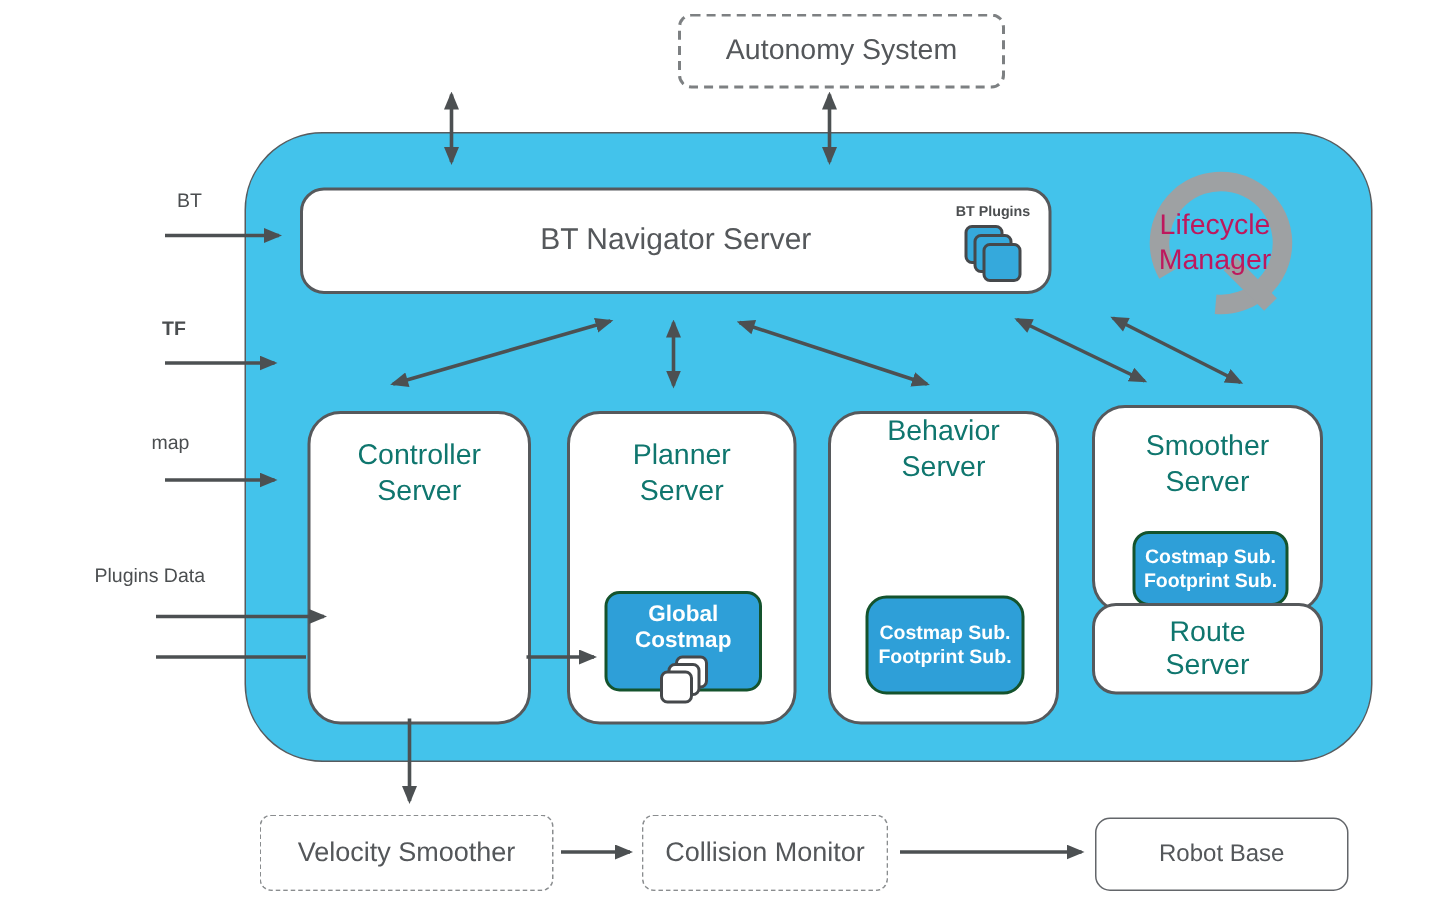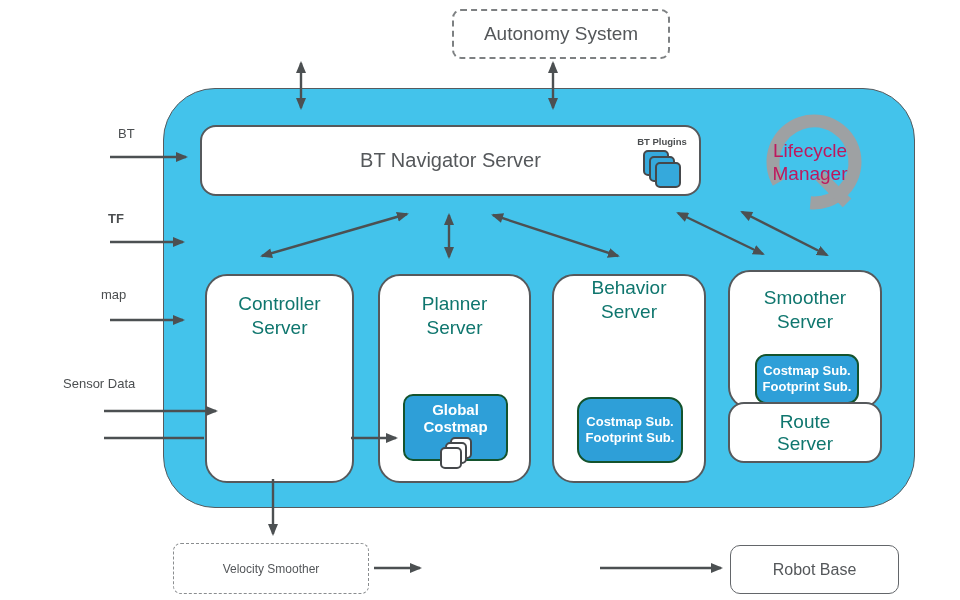--- a/index.html
+++ b/index.html
@@ -9,21 +9,21 @@
     color:#55585b;
   }
   .abs{position:absolute;}
   .center{display:flex;align-items:center;justify-content:center;text-align:center;}
   .ml{white-space:pre-line;}
   
   .dash-big{background:#fff;border:2px dashed #7d8082;border-radius:9px;
     font-size:19px;color:#54575a;}
   
   .dash-small{background:#fff;border:1.5px dashed #8a8d8f;border-radius:8px;
-    font-size:12px;color:#54575a;}
+    font-size:18px;color:#54575a;}
   .solid-node{background:#fff;border:1.5px solid #63666a;border-radius:10px;
     font-size:16px;color:#54575a;}
   
   .container{background:#43c3eb;border:1.5px solid #575b5e;border-radius:52px;}
   
   .white-box{background:#fff;border:2px solid #56595c;}
   .server-title{font-size:19px;line-height:24px;color:#0f766e;text-align:center;}
   
   .blue-mod{background:#2e9fd8;border:2px solid #14532d;color:#ffffff;font-weight:bold;}
   
@@ -93,24 +93,27 @@
     <div class="abs blue-mod center ml" style="left:25px;top:82px;width:100px;height:46px;border-radius:11px;font-size:13px;line-height:16px;">Costmap Sub.
 Footprint Sub.</div>
   </div>
 
   <div class="abs white-box center ml" style="left:728px;top:402px;width:150px;height:57px;border-radius:16px;font-size:19px;line-height:22px;color:#0f766e;">Route
 Server</div>
 
   <div class="abs in-label" style="left:118px;top:126px;">BT</div>
   <div class="abs in-label" style="left:108px;top:211px;font-weight:bold;">TF</div>
   <div class="abs in-label" style="left:101px;top:287px;">map</div>
-  <div class="abs in-label" style="left:63px;top:376px;">Sensor Data</div>
+  <div class="abs in-label" style="left:63px;top:376px;">Plugins Data</div>
 
   <div class="abs dash-small center" style="left:173px;top:543px;width:194px;height:49px;">
     <span>Velocity Smoother</span>
+  </div>
+  <div class="abs dash-small center" style="left:428px;top:543px;width:162px;height:49px;">
+    <span>Collision Monitor</span>
   </div>
   <div class="abs solid-node center" style="left:730px;top:545px;width:167px;height:47px;">
     <span>Robot Base</span>
   </div>
 
   <svg class="overlay" width="960" height="600">
     <defs>
       <marker id="ahE" markerUnits="userSpaceOnUse" markerWidth="14" markerHeight="12" refX="10" refY="5" orient="auto">
         <path d="M0,0 L12,5 L0,10 z" fill="#4c5052"></path>
       </marker>

